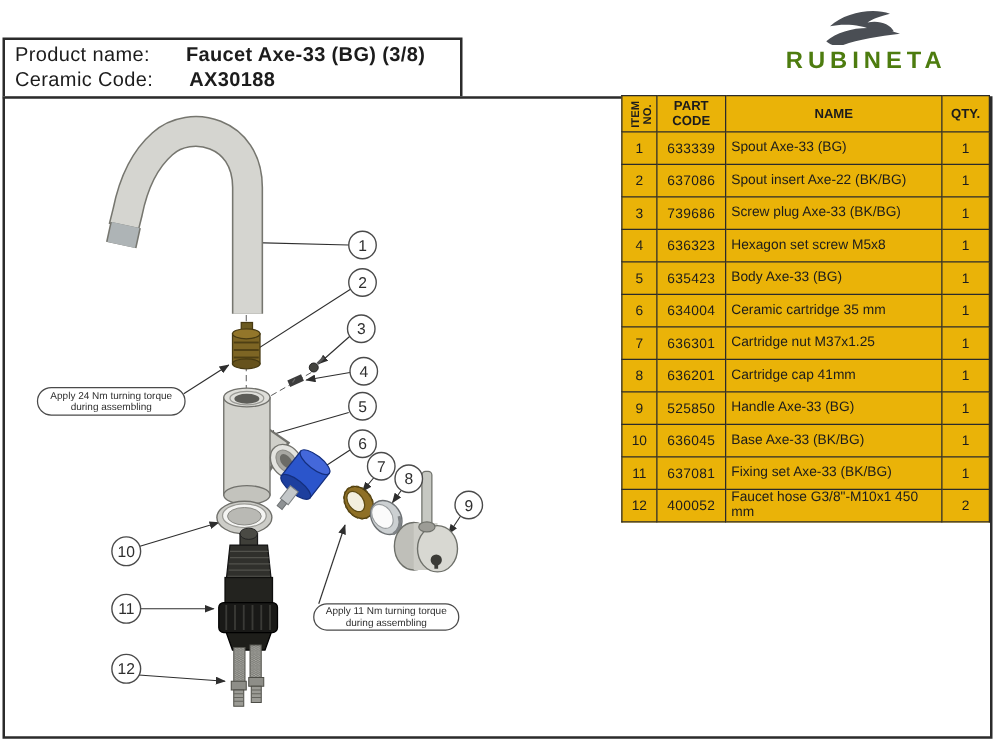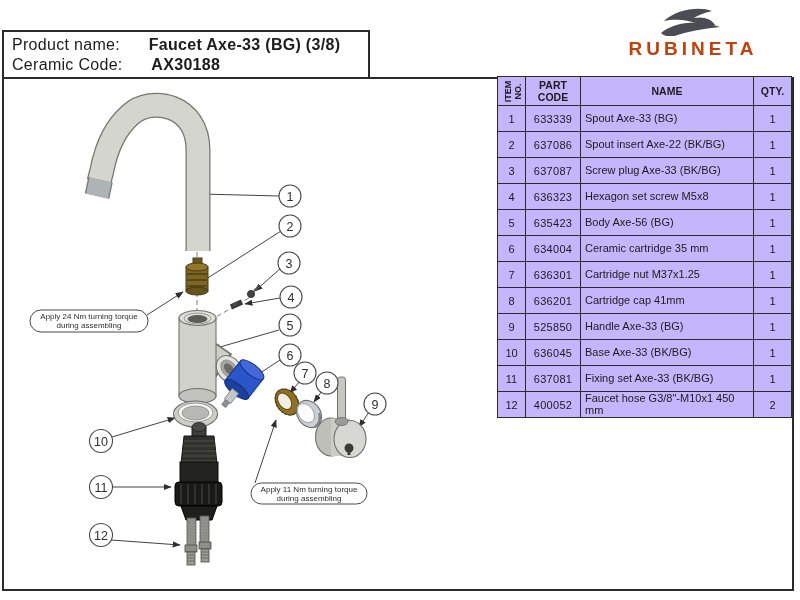--- a/index.html
+++ b/index.html
@@ -14,25 +14,25 @@
   .product-box{
     position:absolute;left:2px;top:30px;width:368px;height:49px;
     border:2px solid #2b2b2b;box-sizing:border-box;background:#fff;
     padding:3px 8px;line-height:20px;font-size:16px;letter-spacing:.3px;white-space:nowrap;
   }
   .product-box b{font-weight:bold;padding-left:24px;}
   .logo{position:absolute;left:608px;top:4px;width:170px;height:60px;}
   .logo-mark{position:absolute;left:52px;top:2px;}
   .logo-text{
     position:absolute;left:0;top:34px;width:170px;text-align:center;
-    font-size:19px;font-weight:bold;letter-spacing:4px;color:#c2410c;
+    font-size:19px;font-weight:bold;letter-spacing:4px;color:#4d7c0f;
   }
   table.parts{
     position:absolute;left:497px;top:76px;width:294px;
-    border-collapse:collapse;table-layout:fixed;background:#c4b5fd;
+    border-collapse:collapse;table-layout:fixed;background:#eab308;
   }
   table.parts th,table.parts td{
     border:1.5px solid #2b2b2b;padding:1px 4px;box-sizing:border-box;
     font-size:11px;overflow:hidden;
   }
   table.parts th{height:29px;font-size:10.5px;font-weight:bold;text-align:center;padding:1px 2px;}
   table.parts td{height:26px;}
   col.c-item{width:28px;}col.c-code{width:55px;}col.c-name{width:173px;}col.c-qty{width:38px;}
   td.item{text-align:center;}
   td.code{text-align:center;letter-spacing:.3px;}
@@ -302,34 +302,34 @@
         <td class="qty">1</td>
       </tr>
   <tr>
         <td class="item">2</td>
         <td class="code">637086</td>
         <td class="name">Spout insert Axe-22 (BK/BG)</td>
         <td class="qty">1</td>
       </tr>
   <tr>
         <td class="item">3</td>
-        <td class="code">637087</td>
+        <td class="code">739686</td>
         <td class="name">Screw plug Axe-33 (BK/BG)</td>
         <td class="qty">1</td>
       </tr>
   <tr>
         <td class="item">4</td>
         <td class="code">636323</td>
         <td class="name">Hexagon set screw M5x8</td>
         <td class="qty">1</td>
       </tr>
   <tr>
         <td class="item">5</td>
         <td class="code">635423</td>
-        <td class="name">Body Axe-56 (BG)</td>
+        <td class="name">Body Axe-33 (BG)</td>
         <td class="qty">1</td>
       </tr>
   <tr>
         <td class="item">6</td>
         <td class="code">634004</td>
         <td class="name">Ceramic cartridge 35 mm</td>
         <td class="qty">1</td>
       </tr>
   <tr>
         <td class="item">7</td>

